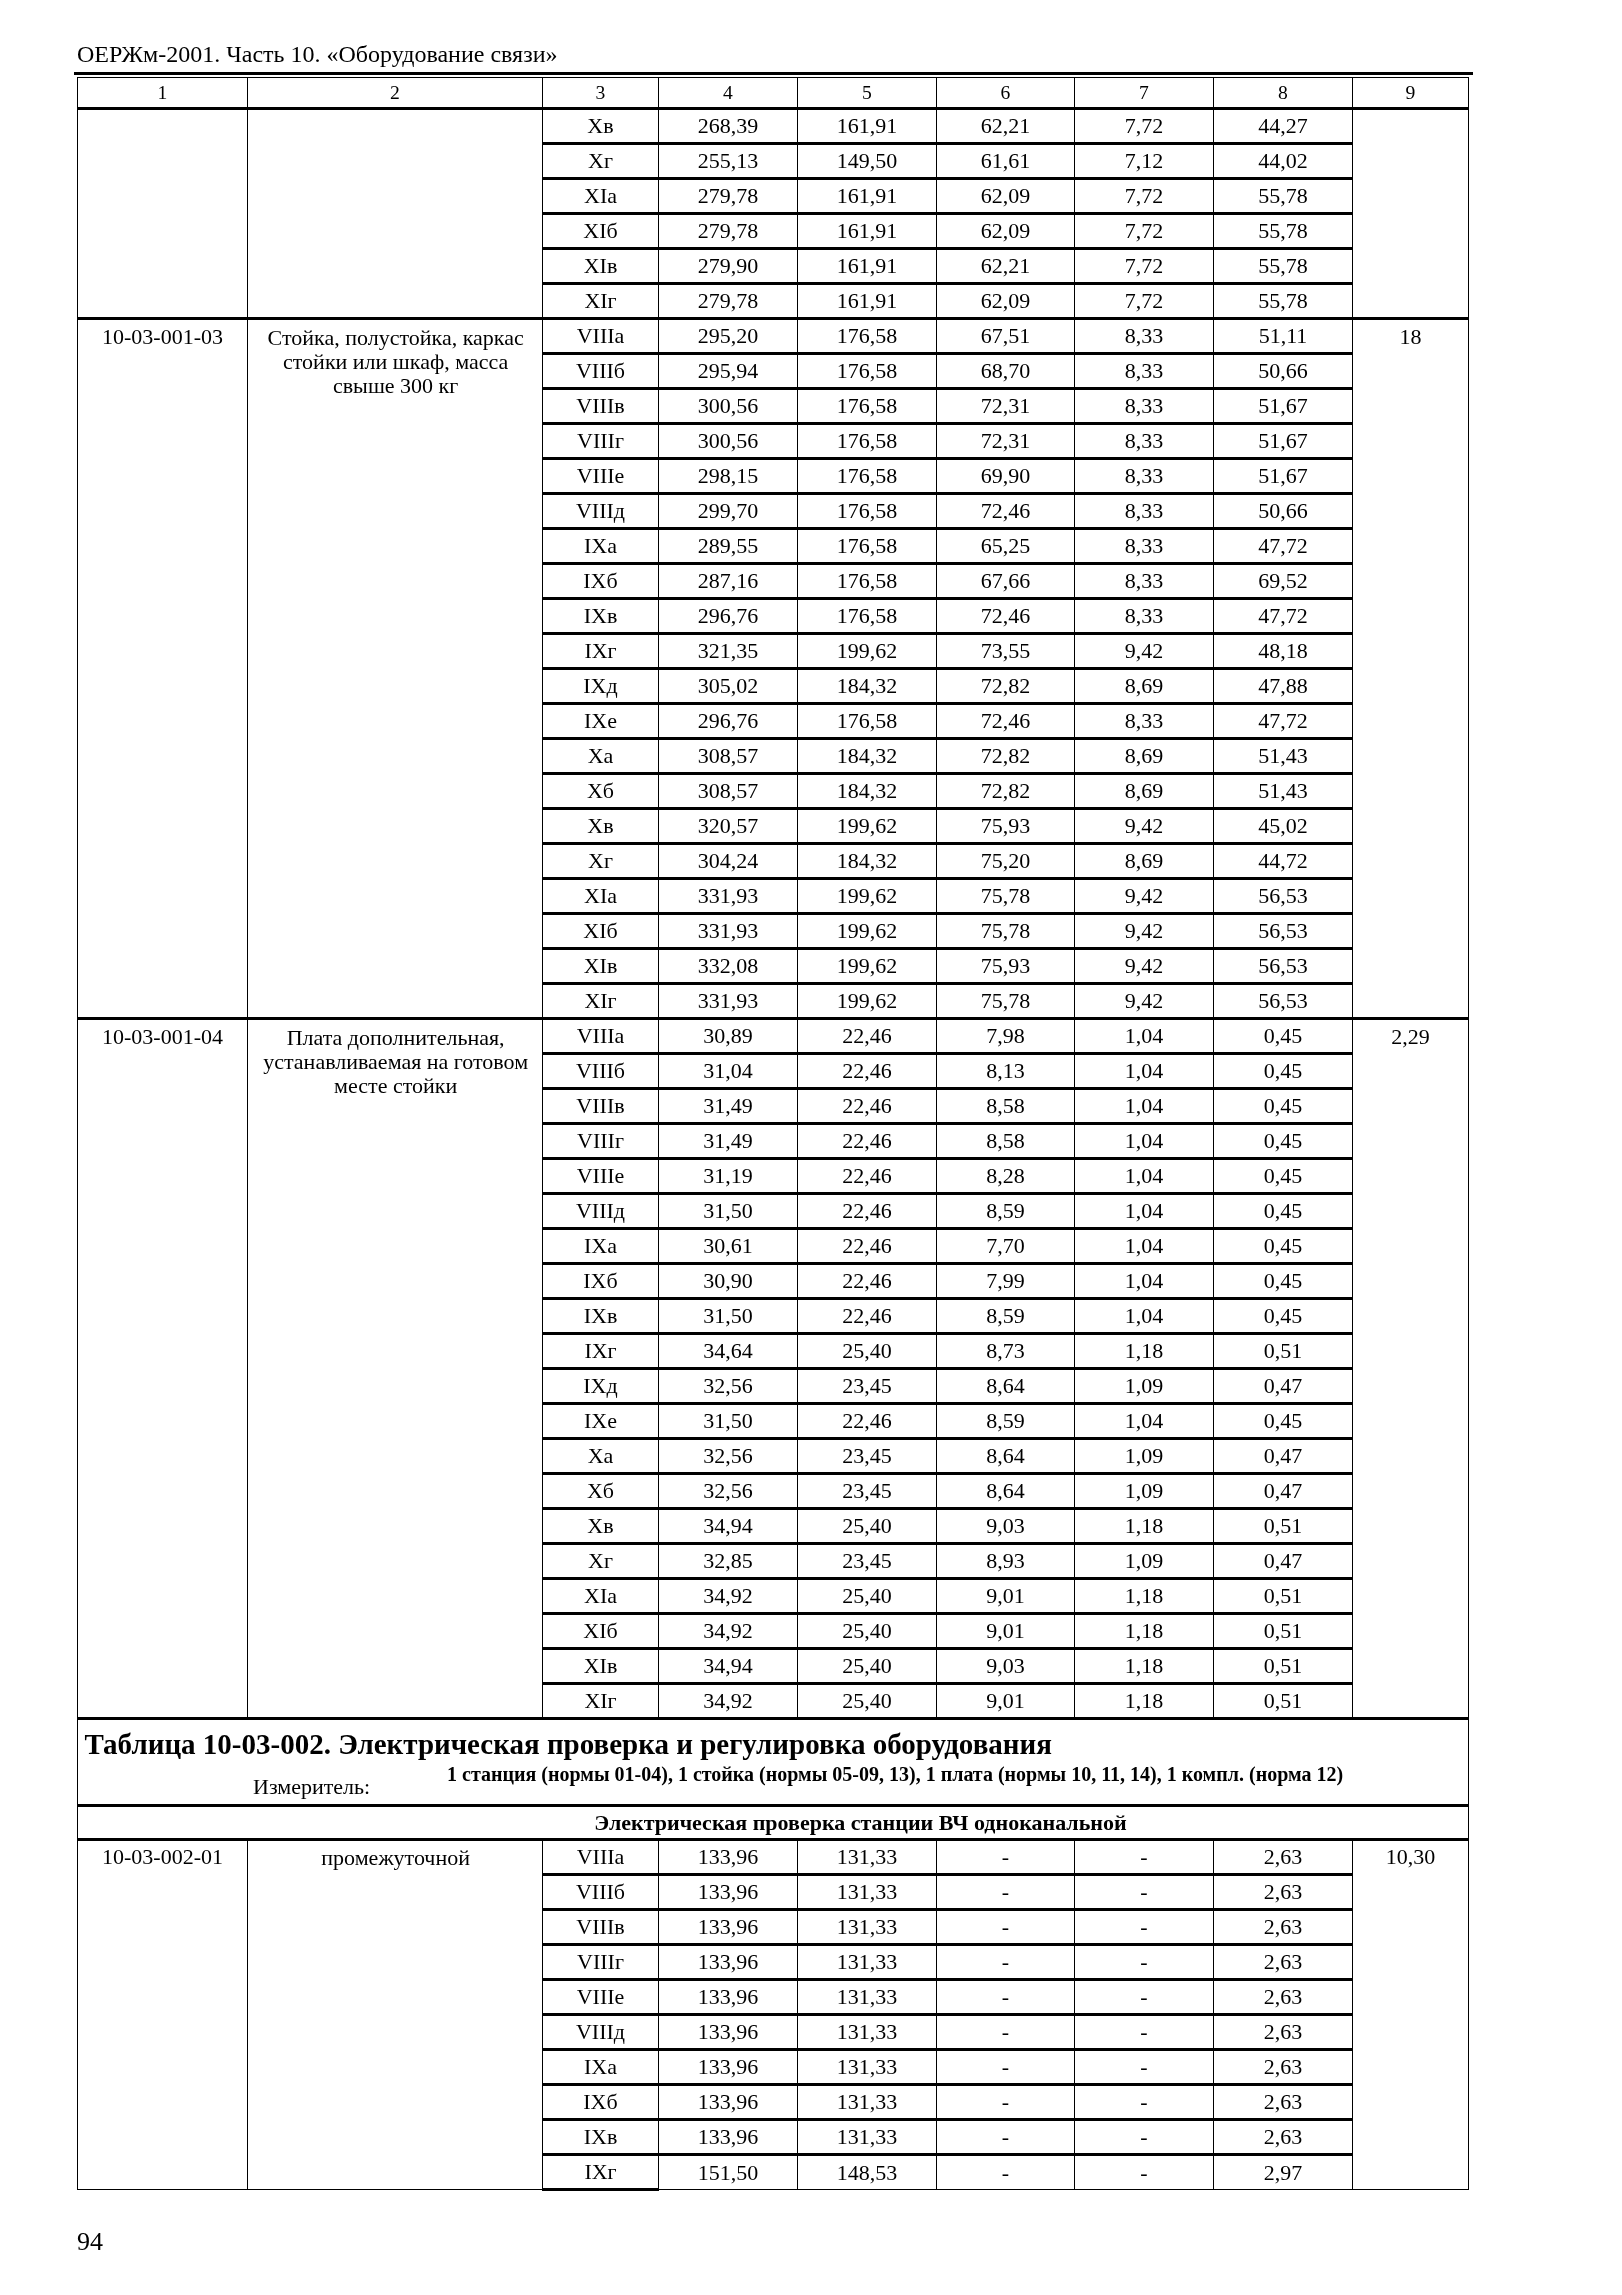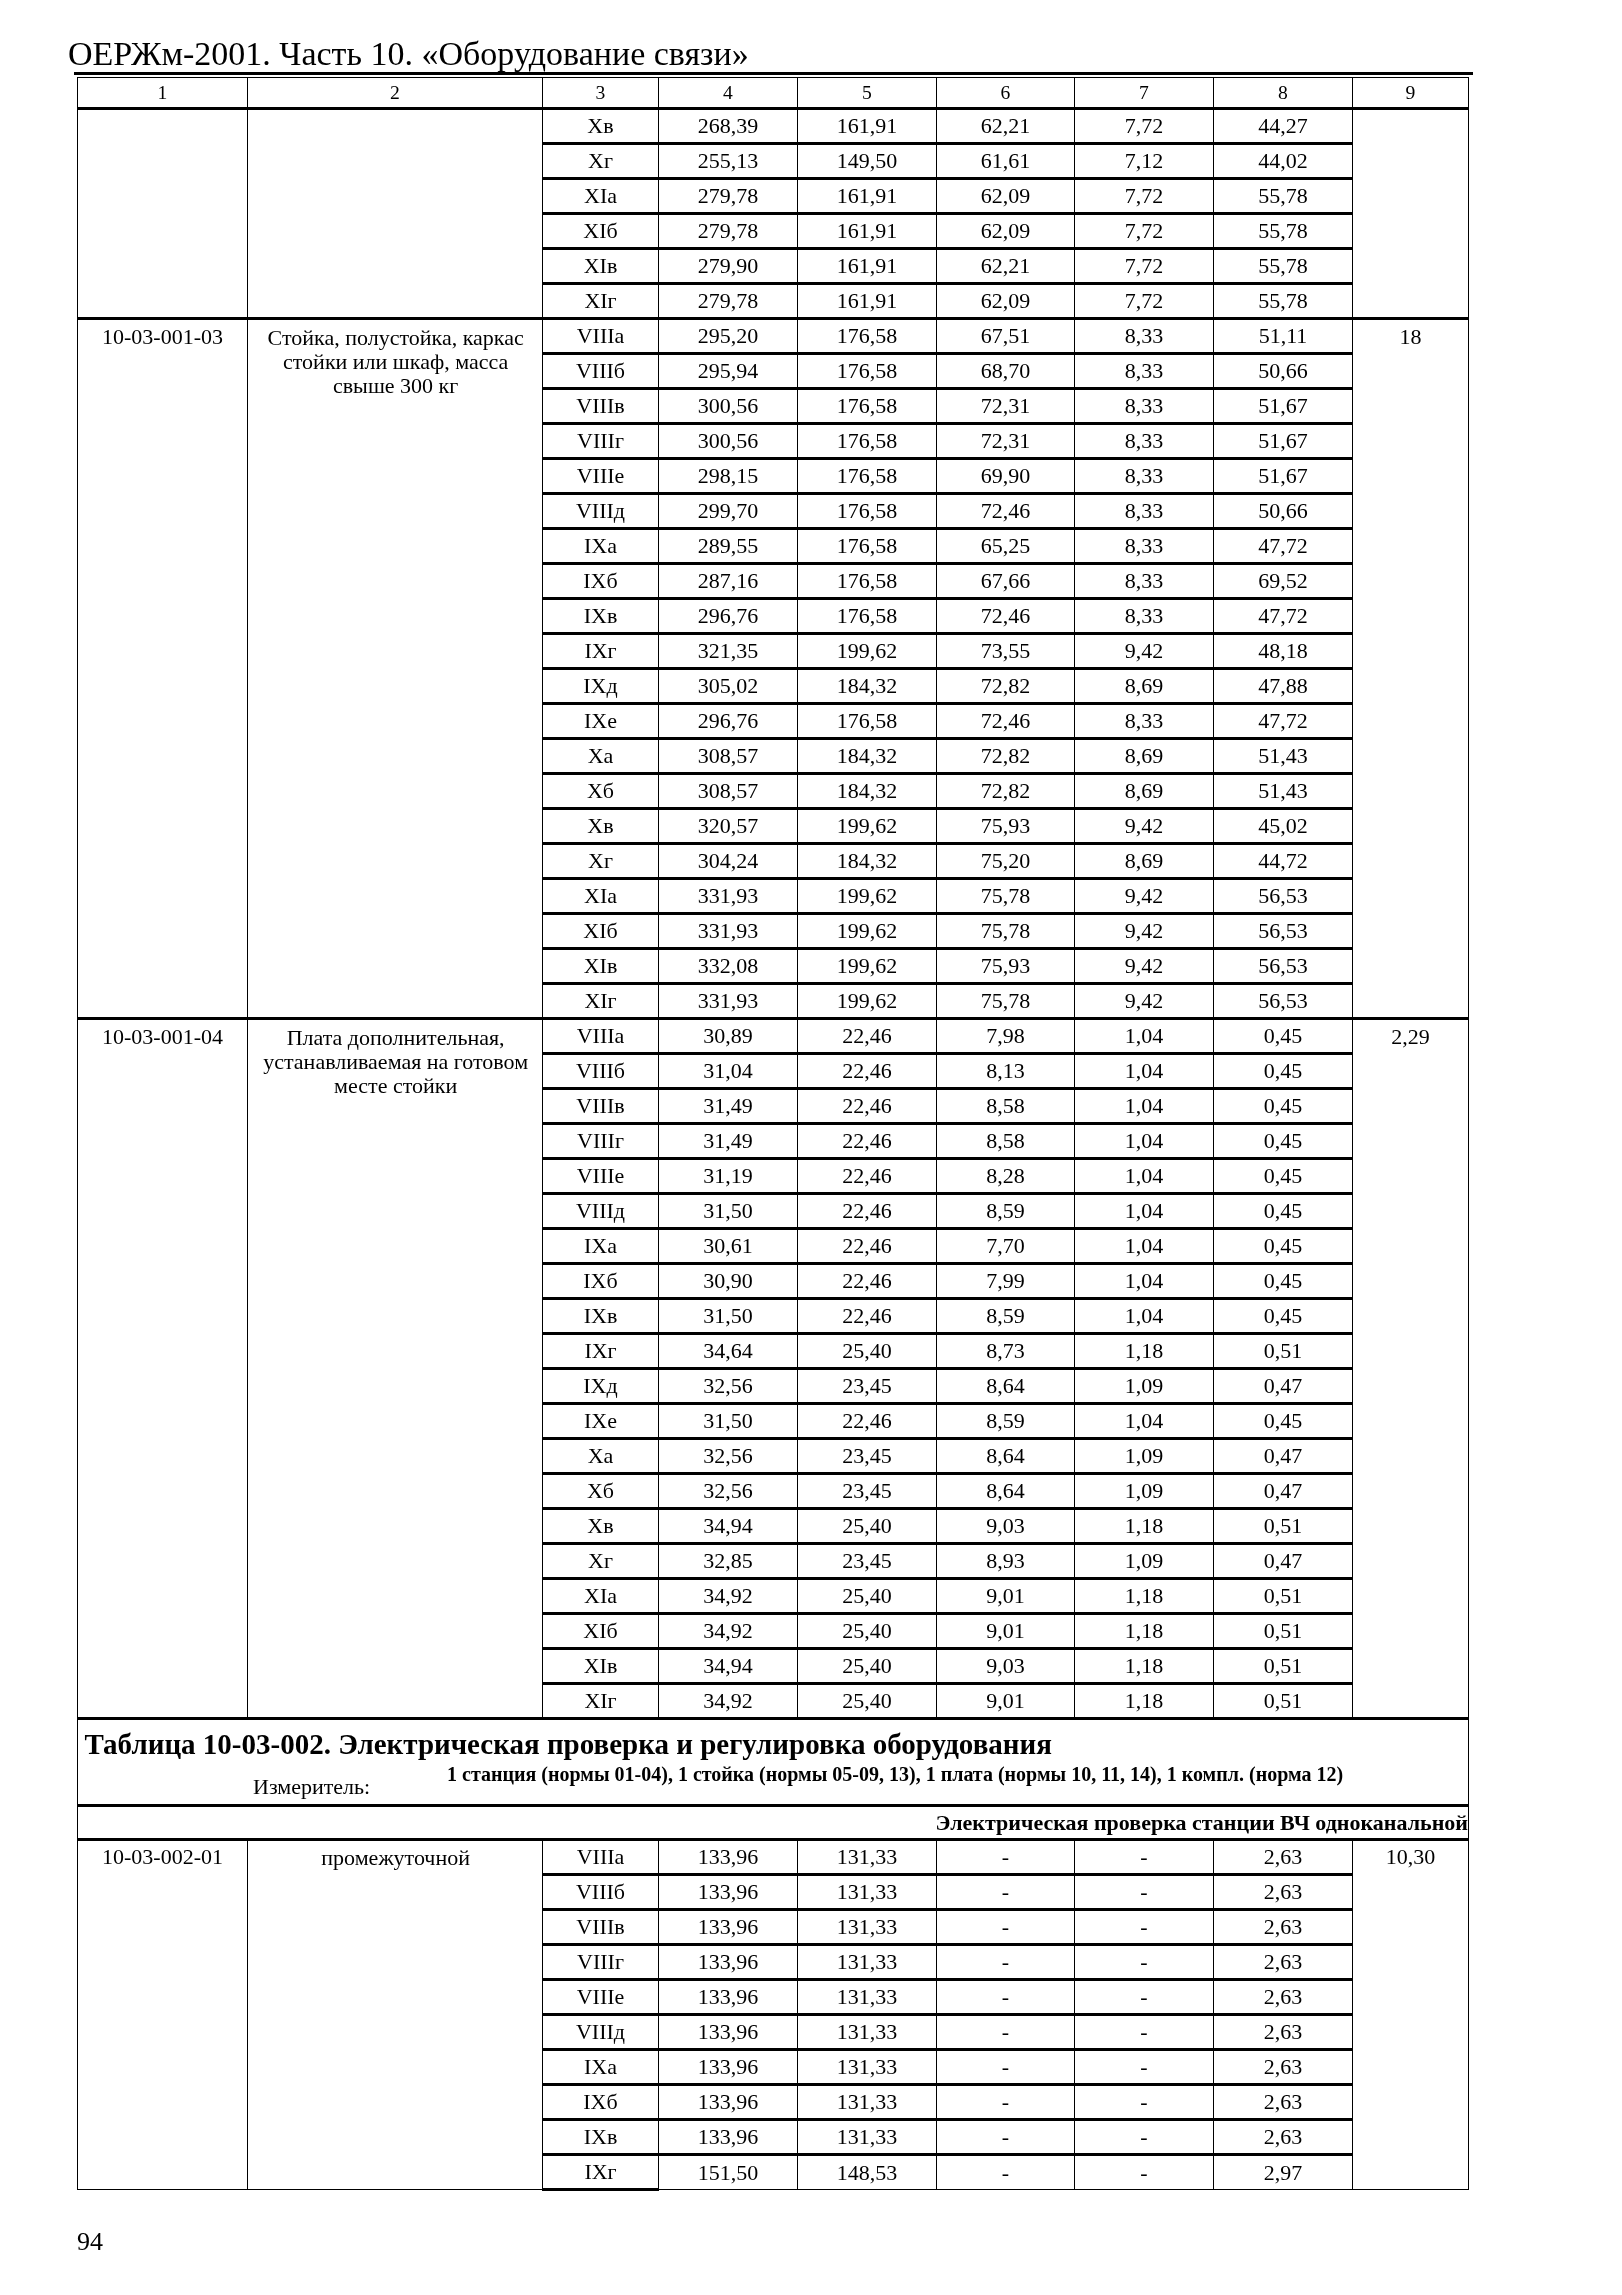--- a/index.html
+++ b/index.html
@@ -1,38 +1,38 @@
 <!DOCTYPE html>
 <html style="font-size:10.5px"><head>
   <meta charset="utf-8">
   <style>
     html, body { margin: 0; padding: 0; background: #ffffff; }
     body { width: 1622px; height: 2295px; position: relative; overflow: hidden;
            font-family: "Liberation Serif", "DejaVu Serif", serif; color: #000; }
-    .running-head { position: absolute; left: 68px; top: 39px; font-size: 34px; line-height: 30px; white-space: nowrap; }
+    .running-head { position: absolute; left: 77px; top: 39px; font-size: 24px; line-height: 30px; white-space: nowrap; }
     .head-rule { position: absolute; left: 74px; top: 72px; width: 1399px; height: 2.6px; background: #000; }
     .page-num { position: absolute; left: 77px; top: 2227px; font-size: 26px; line-height: 30px; font-family: Liberation Serif, serif; }
     .sheet { position: absolute; left: 77px; top: 77px; width: 1392px; }
     table.norms { border-collapse: collapse; width: 1392px; table-layout: fixed; font-size: 22px; }
     table.norms td { border: 1.3px solid #000; padding: 0; height: 32px; line-height: 22px;
                      text-align: center; vertical-align: middle; white-space: nowrap; overflow: hidden; }
     table.norms tr.colnums td { height: 29.4px; font-size: 19.6px; }
     table.norms tr.colnums td { border-bottom: 3.3px solid #000; }
     table.norms td.code { vertical-align: top; padding-top: 5.2px; }
     table.norms td.desc { vertical-align: top; text-align: center; padding: 5.2px 3.9px 0 5.2px; white-space: normal; line-height: 24px; }
     table.norms td.tot { vertical-align: top; padding-top: 5.2px; }
     table.norms td.region { border-bottom-width: 3.3px; }
     table.norms td.num, table.norms td.region { border-top-width: 3.3px; }
     .thick-top td { border-top: 3.3px solid #000 !important; }
     tr.table-heading td { height: auto; text-align: left; border-top: 3.3px solid #000; border-bottom: 3.3px solid #000; white-space: normal; }
     .tbl-title { font-weight: bold; font-size: 29px; line-height: 34px; padding: 6.5px 0 0 6.5px; }
     .measure { display: flex; padding: 2.6px 0 5.2px 0; }
     .measure-label { width: 175px; padding-left: 175px; padding-top: 11.8px; font-size: 22px; line-height: 23.6px; flex: none; box-sizing: content-box; width: 194px; }
     .measure-value { font-weight: bold; font-size: 20px; line-height: 22px; width: 1008px; }
-    tr.subsection td { height: 31px; text-align: right; border-bottom: 3.3px solid #000; }
+    tr.subsection td { height: 31px; text-align: center; border-bottom: 3.3px solid #000; }
     .subsection-text { font-weight: bold; padding-left: 175px; font-size: 22px; }
   </style>
 </head>
 <body>
 
 <div class="running-head">ОЕРЖм-2001. Часть 10. «Оборудование связи»</div>
 <div class="head-rule"></div>
 
 <div class="sheet">
   <table class="norms">

